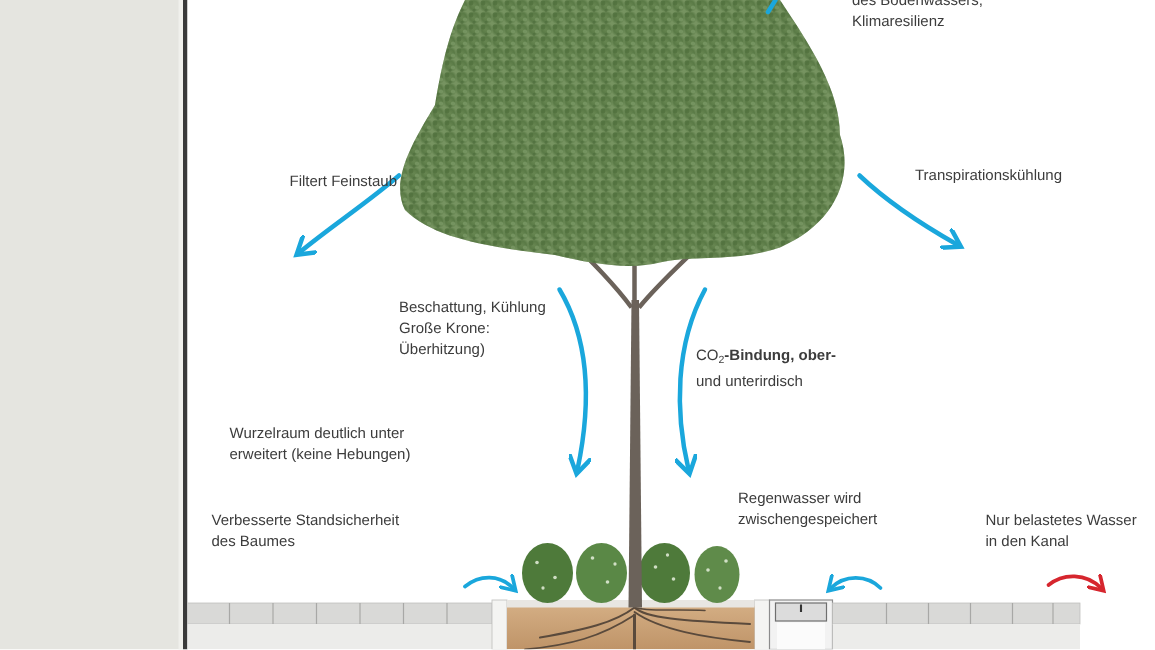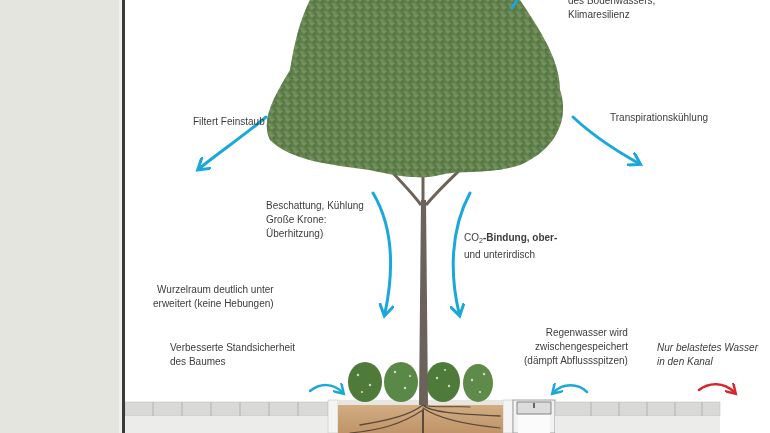--- a/index.html
+++ b/index.html
@@ -157,32 +157,31 @@
   <span>Beschattung, Kühlung</span>
   <span>Große Krone:</span>
   <span>Überhitzung)</span>
 </div>
 
 <div class="label" style="left:464px; top:231px;">
   <span><b style="font-weight:normal">CO</b><sub>2</sub><b style="font-weight:bold">-Bindung, ober-</b></span>
   <span>und unterirdisch</span>
 </div>
 
-<div class="label" style="left:153px; top:283px;text-align:right;">
+<div class="label" style="left:153px; top:283px;">
   <span>Wurzelraum deutlich unter</span>
   <span>erweitert (keine Hebungen)</span>
 </div>
 
-<div class="label" style="left:170px; top:341px;">
+<div class="label" style="left:141px; top:341px;">
   <span>Verbesserte Standsicherheit</span>
   <span>des Baumes</span>
 </div>
 
-<div class="label" style="left:524px; top:326px;text-align:right;">
+<div class="label" style="left:492px; top:326px;">
   <span>Regenwasser wird</span>
   <span>zwischengespeichert</span>
-  <span>(dämpft Abflussspitzen)</span>
 </div>
 
-<div class="label" style="left:657px; top:341px;font-style:italic;">
+<div class="label" style="left:657px; top:341px;">
   <span>Nur belastetes Wasser</span>
   <span>in den Kanal</span>
 </div>
 
 </body></html>

